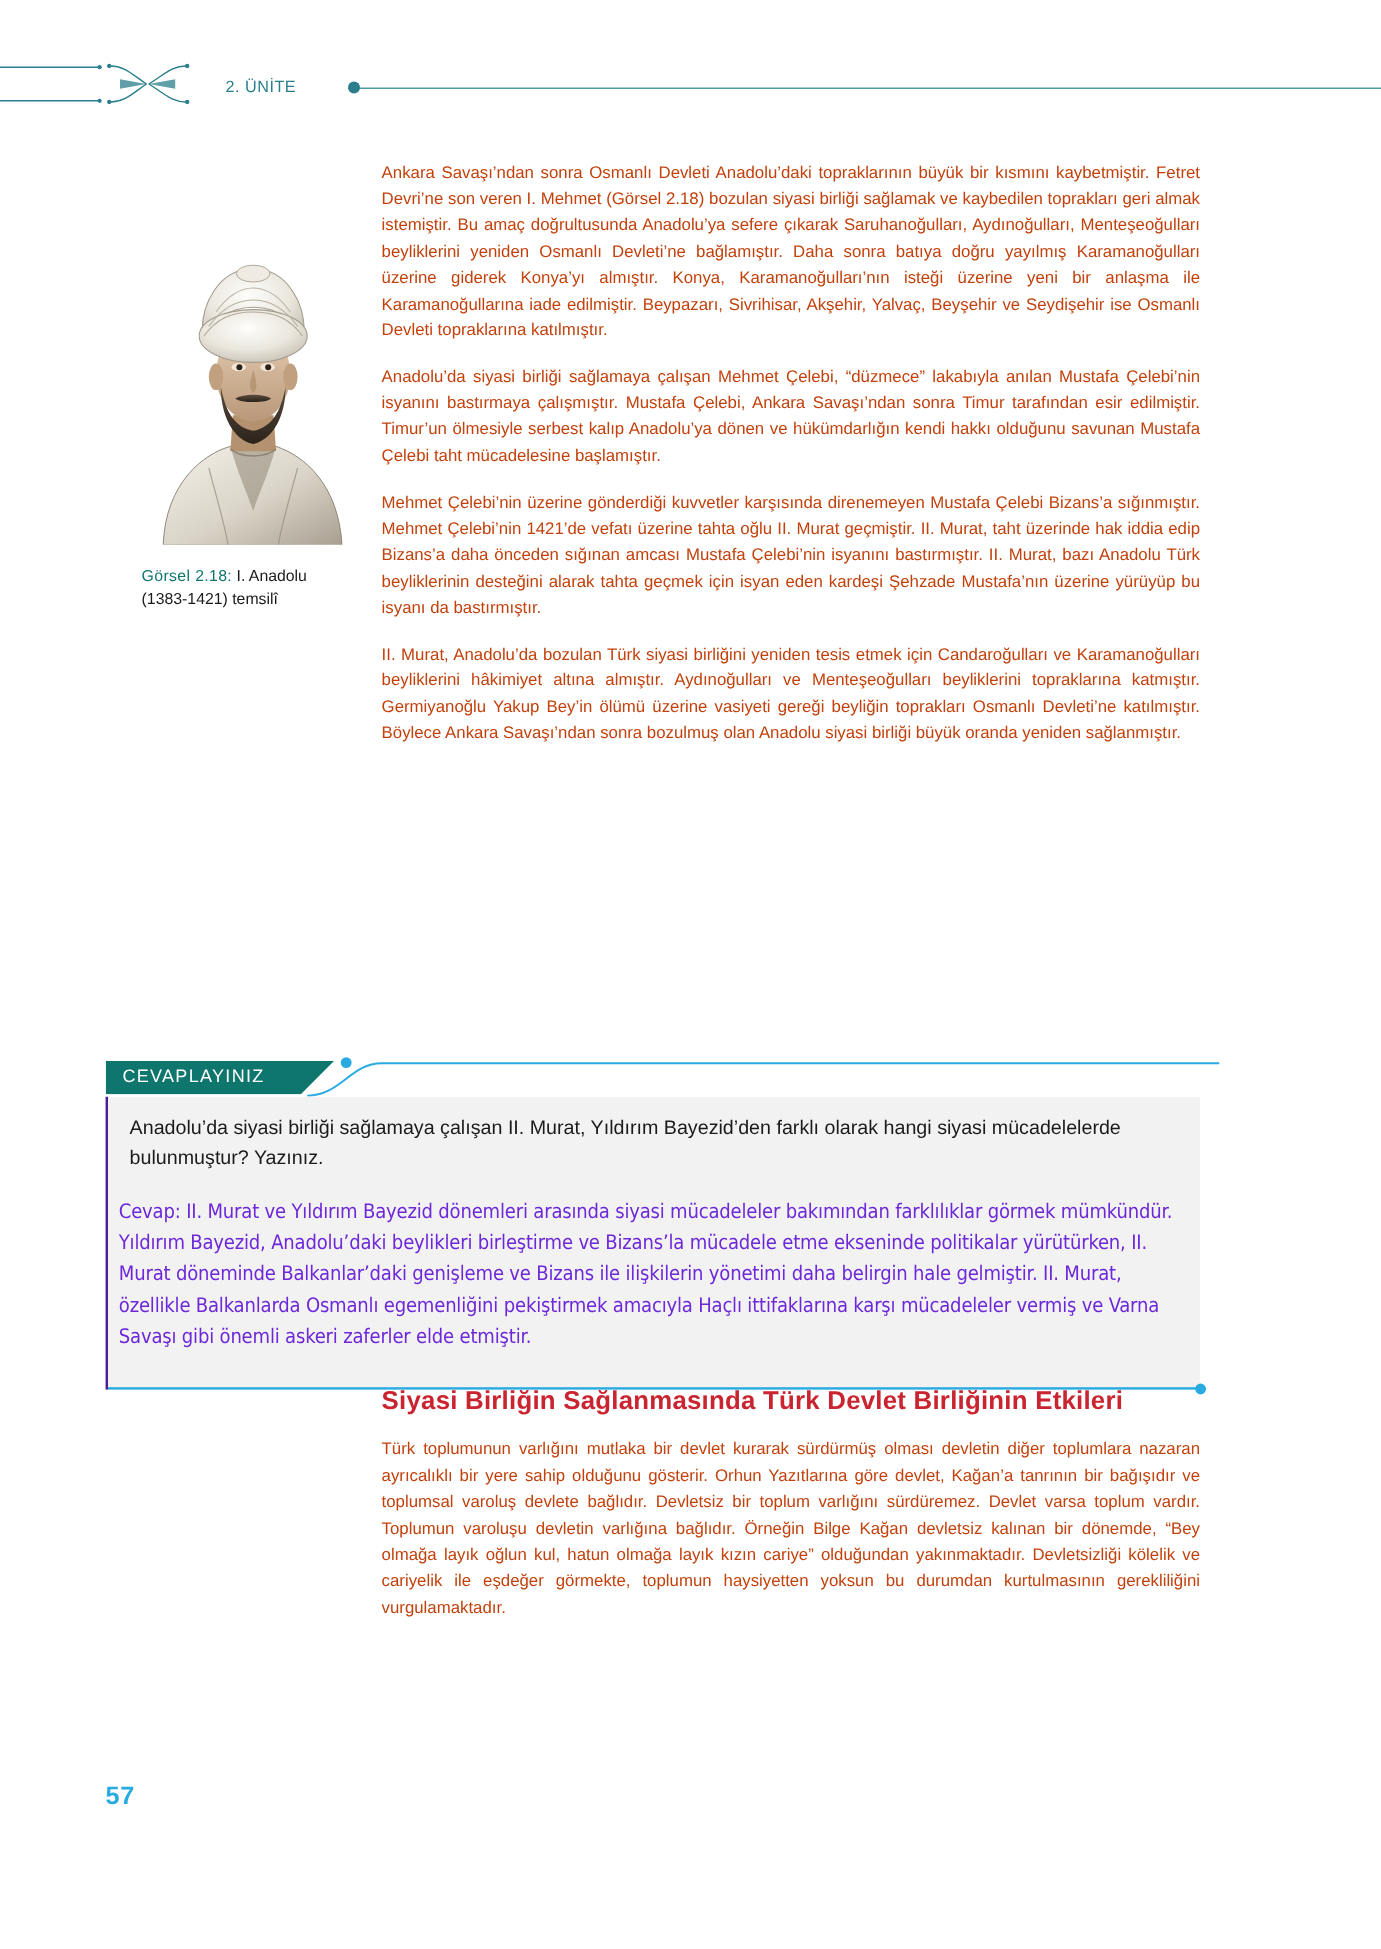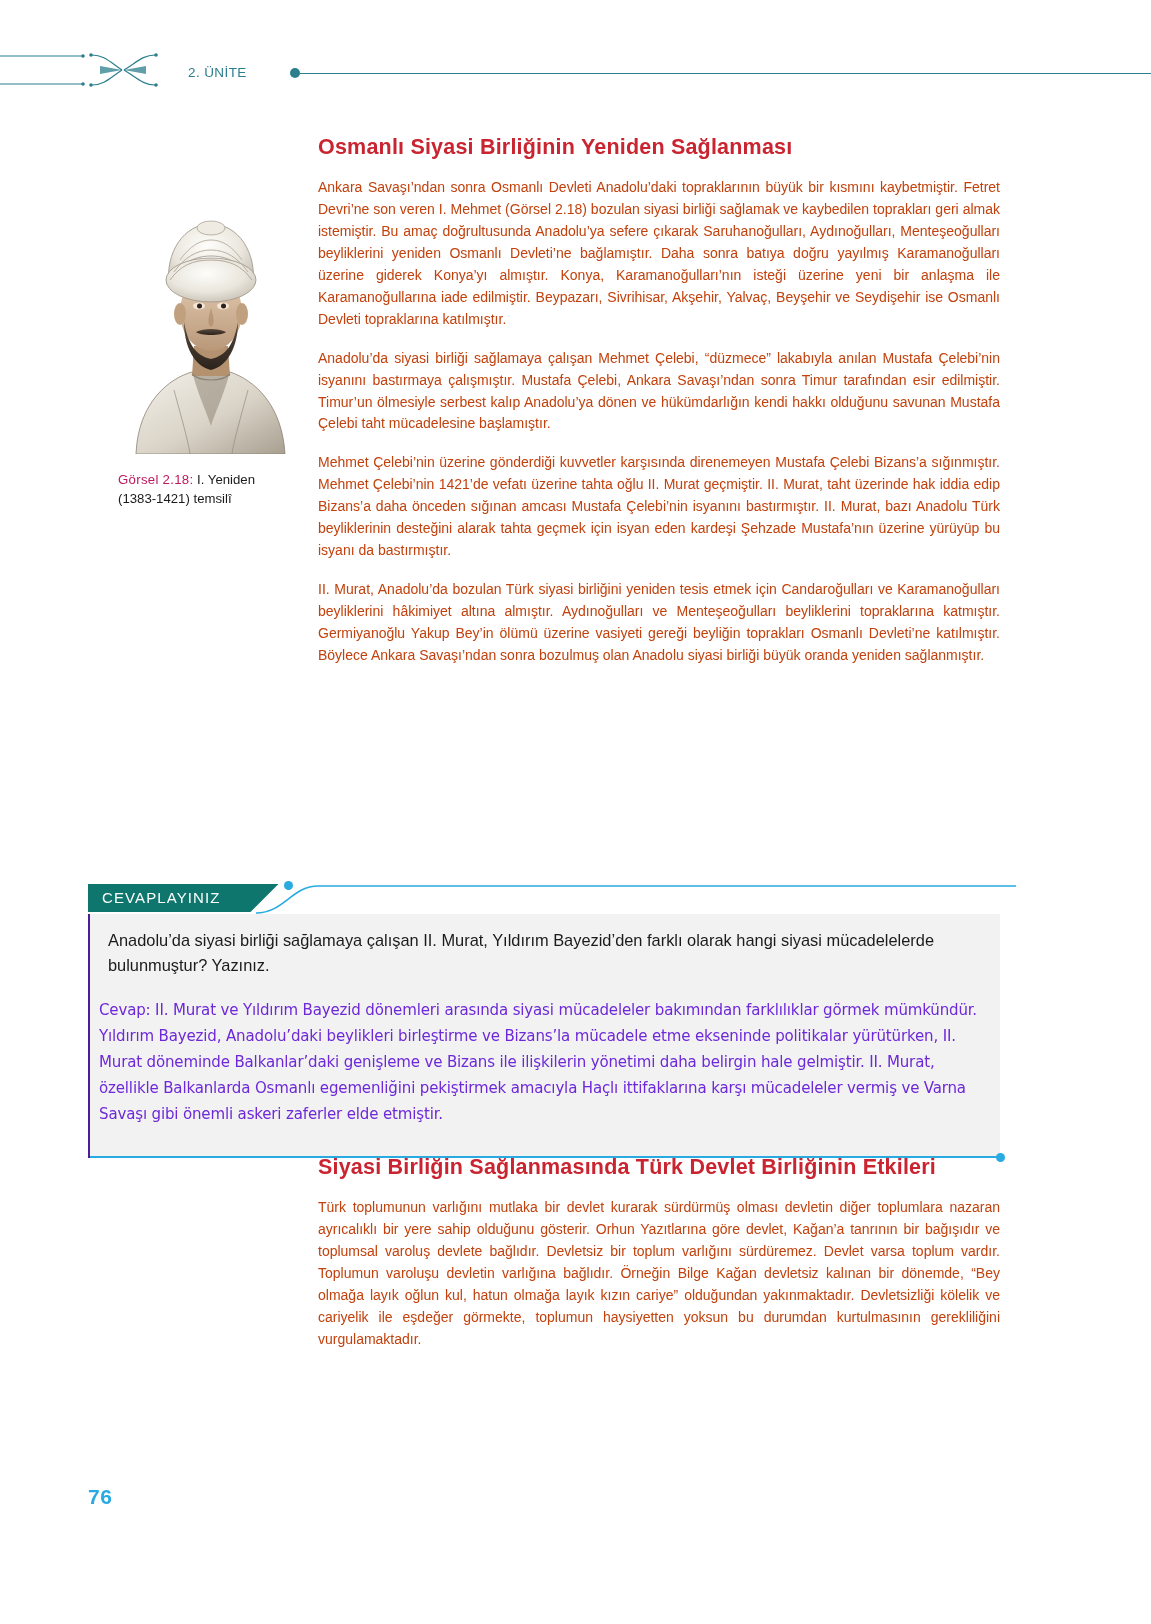--- a/index.html
+++ b/index.html
@@ -87,21 +87,21 @@
     background: #ffffff;
   }
   .figure-caption {
     margin-top: 17px;
     font-size: 13.2px;
     line-height: 1.42;
     color: #1b1b1b;
     width: 205px;
   }
   .figure-caption .cap-ref {
-    color: #be185d;
+    color: #0f766e;
     letter-spacing: 0.3px;
   }
 
   
   .answer-block {
     position: absolute;
     left: 88px; top: 884px;
     width: 912px;
   }
   .tab-row {
@@ -269,27 +269,26 @@
       <ellipse cx="89" cy="86" rx="45" ry="22" fill="url(#turbanG)" stroke="#a39b8e" stroke-width="0.9"></ellipse>
       <path d="M48 86 C58 72 70 66 89 66 C108 66 120 72 130 86" stroke="#b2aa9c" stroke-width="1" fill="none"></path>
       <path d="M52 78 C62 64 74 56 89 56 C104 56 116 64 126 78" stroke="#b8b0a2" stroke-width="1" fill="none"></path>
       <path d="M58 66 C68 52 78 46 89 46 C100 46 110 52 120 66" stroke="#bdb5a7" stroke-width="1" fill="none"></path>
       <ellipse cx="89" cy="34" rx="14" ry="7" fill="#efebe2" stroke="#a39b8e" stroke-width="0.7"></ellipse>
 
       <path d="M70 180 C78 188 100 188 108 180" stroke="#8d8273" stroke-width="1.2" fill="none"></path>
     </svg>
   </div>
   <figcaption class="figure-caption">
-    <span class="cap-ref">Görsel 2.18:</span><span> I. Yeniden</span><br>
+    <span class="cap-ref">Görsel 2.18:</span><span> I. Anadolu</span><br>
     <span>(1383-1421) temsilî</span>
   </figcaption>
 </figure>
 
 <div class="content">
-  <h2 class="section-title">Osmanlı Siyasi Birliğinin Yeniden Sağlanması</h2>
   <p class="body-text">Ankara Savaşı’ndan sonra Osmanlı Devleti Anadolu’daki topraklarının büyük bir kısmını kaybetmiştir. Fetret Devri’ne son veren I. Mehmet (Görsel 2.18) bozulan siyasi birliği sağlamak ve kaybedilen toprakları geri almak istemiştir. Bu amaç doğrultusunda Anadolu’ya sefere çıkarak Saruhanoğulları, Aydınoğulları, Menteşeoğulları beyliklerini yeniden Osmanlı Devleti’ne bağlamıştır. Daha sonra batıya doğru yayılmış Karamanoğulları üzerine giderek Konya’yı almıştır. Konya, Karamanoğulları’nın isteği üzerine yeni bir anlaşma ile Karamanoğullarına iade edilmiştir. Beypazarı, Sivrihisar, Akşehir, Yalvaç, Beyşehir ve Seydişehir ise Osmanlı Devleti topraklarına katılmıştır.</p>
   <p class="body-text">Anadolu’da siyasi birliği sağlamaya çalışan Mehmet Çelebi, “düzmece” lakabıyla anılan Mustafa Çelebi’nin isyanını bastırmaya çalışmıştır. Mustafa Çelebi, Ankara Savaşı’ndan sonra Timur tarafından esir edilmiştir. Timur’un ölmesiyle serbest kalıp Anadolu’ya dönen ve hükümdarlığın kendi hakkı olduğunu savunan Mustafa Çelebi taht mücadelesine başlamıştır.</p>
   <p class="body-text">Mehmet Çelebi’nin üzerine gönderdiği kuvvetler karşısında direnemeyen Mustafa Çelebi Bizans’a sığınmıştır. Mehmet Çelebi’nin 1421’de vefatı üzerine tahta oğlu II. Murat geçmiştir. II. Murat, taht üzerinde hak iddia edip Bizans’a daha önceden sığınan amcası Mustafa Çelebi’nin isyanını bastırmıştır. II. Murat, bazı Anadolu Türk beyliklerinin desteğini alarak tahta geçmek için isyan eden kardeşi Şehzade Mustafa’nın üzerine yürüyüp bu isyanı da bastırmıştır.</p>
   <p class="body-text">II. Murat, Anadolu’da bozulan Türk siyasi birliğini yeniden tesis etmek için Candaroğulları ve Karamanoğulları beyliklerini hâkimiyet altına almıştır. Aydınoğulları ve Menteşeoğulları beyliklerini topraklarına katmıştır. Germiyanoğlu Yakup Bey’in ölümü üzerine vasiyeti gereği beyliğin toprakları Osmanlı Devleti’ne katılmıştır. Böylece Ankara Savaşı’ndan sonra bozulmuş olan Anadolu siyasi birliği büyük oranda yeniden sağlanmıştır.</p>
 </div>
 
 <div class="answer-block">
   <div class="tab-row">
     <div class="tab-label">CEVAPLAYINIZ</div>
     <svg class="tab-curve" viewBox="0 0 760 30" preserveAspectRatio="none">
@@ -303,13 +302,13 @@
     <div class="box-bottom-rule"></div>
     <div class="box-bottom-dot"></div>
   </div>
 </div>
 
 <div class="content-2">
   <h2 class="section-title">Siyasi Birliğin Sağlanmasında Türk Devlet Birliğinin Etkileri</h2>
   <p class="body-text">Türk toplumunun varlığını mutlaka bir devlet kurarak sürdürmüş olması devletin diğer toplumlara nazaran ayrıcalıklı bir yere sahip olduğunu gösterir. Orhun Yazıtlarına göre devlet, Kağan’a tanrının bir bağışıdır ve toplumsal varoluş devlete bağlıdır. Devletsiz bir toplum varlığını sürdüremez. Devlet varsa toplum vardır. Toplumun varoluşu devletin varlığına bağlıdır. Örneğin Bilge Kağan devletsiz kalınan bir dönemde, “Bey olmağa layık oğlun kul, hatun olmağa layık kızın cariye” olduğundan yakınmaktadır. Devletsizliği kölelik ve cariyelik ile eşdeğer görmekte, toplumun haysiyetten yoksun bu durumdan kurtulmasının gerekliliğini vurgulamaktadır.</p>
 </div>
 
-<div class="page-number">76</div>
+<div class="page-number">57</div>
 
 </body></html>

